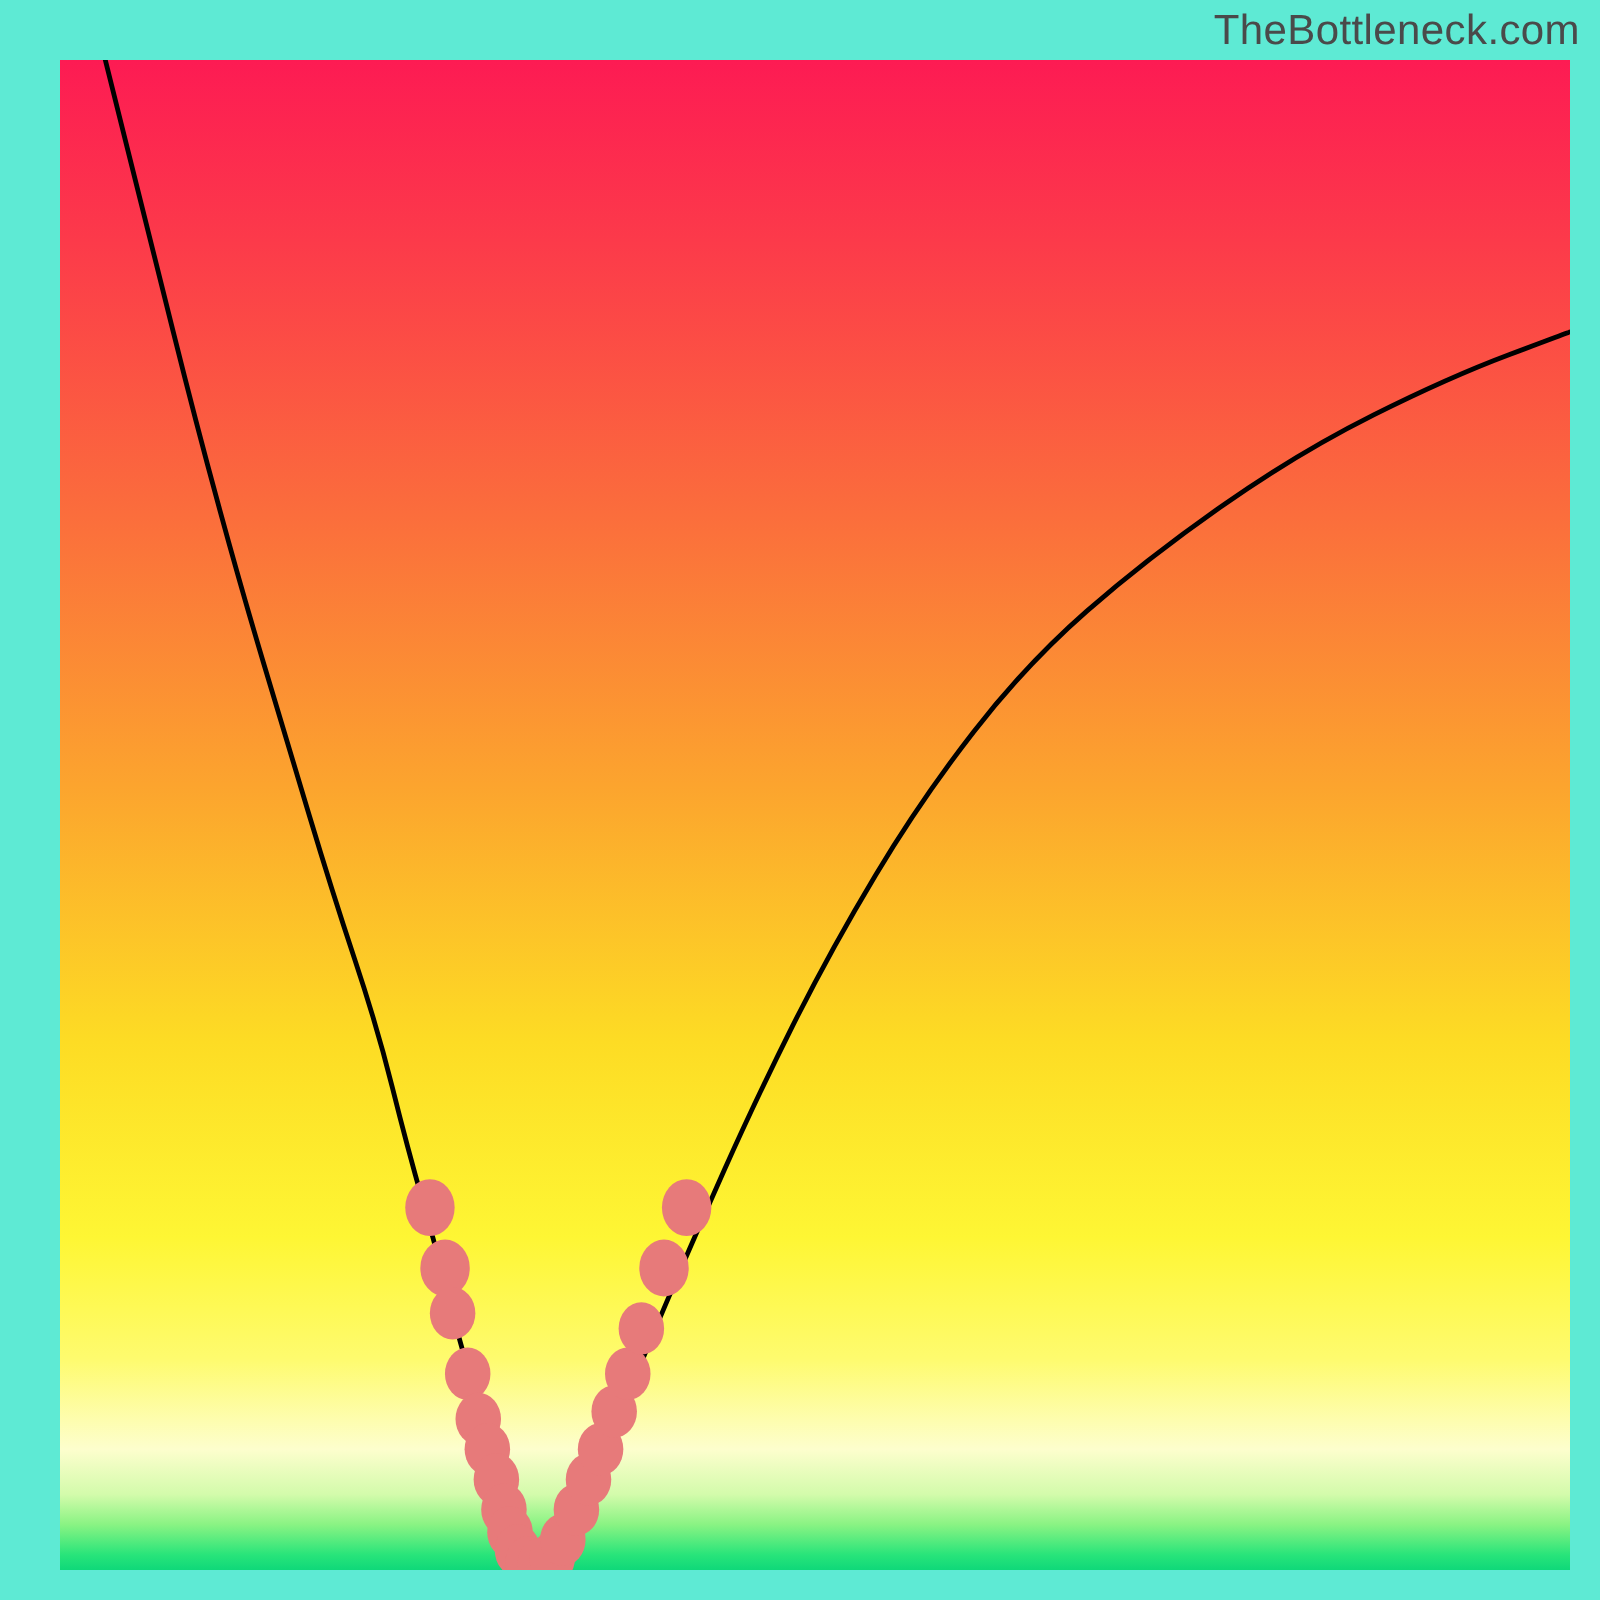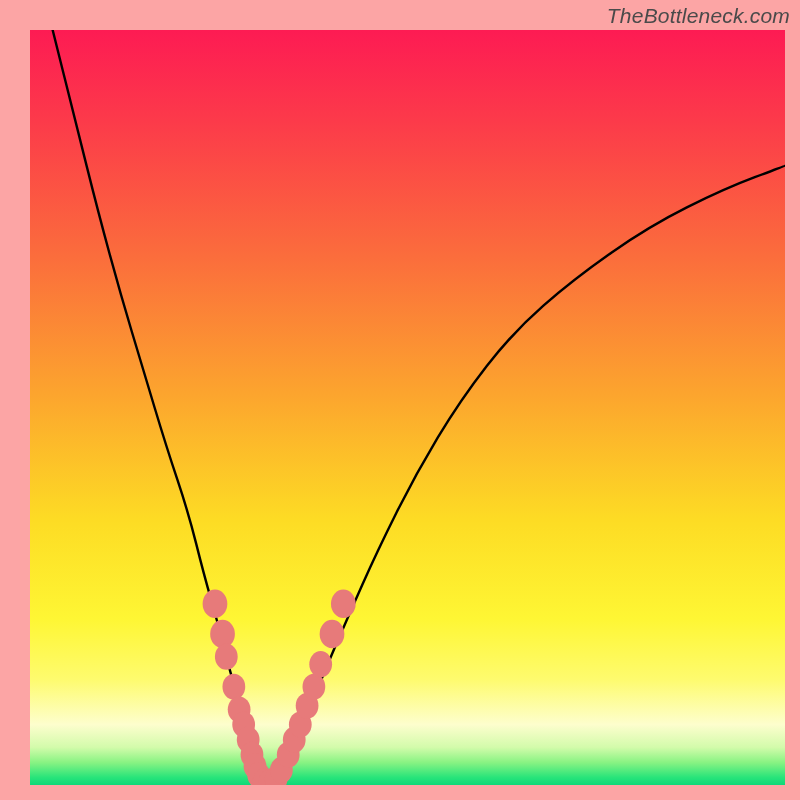--- a/index.html
+++ b/index.html
@@ -8,22 +8,21 @@
     width: 800px;
     height: 800px;
     overflow: hidden;
     background: #000;
     font-family: Arial, Helvetica, sans-serif;
   }
   .frame {
     position: absolute;
     left: 0; top: 0;
     width: 800px; height: 800px;
-    background: #fca5a5;
-    font-style: italic;
+    background: #5eead4;
   }
   .plot {
     position: absolute;
     left: 30px;
     top: 30px;
     width: 755px;
     height: 755px;
     overflow: hidden;
   }
   .bg-gradient {

